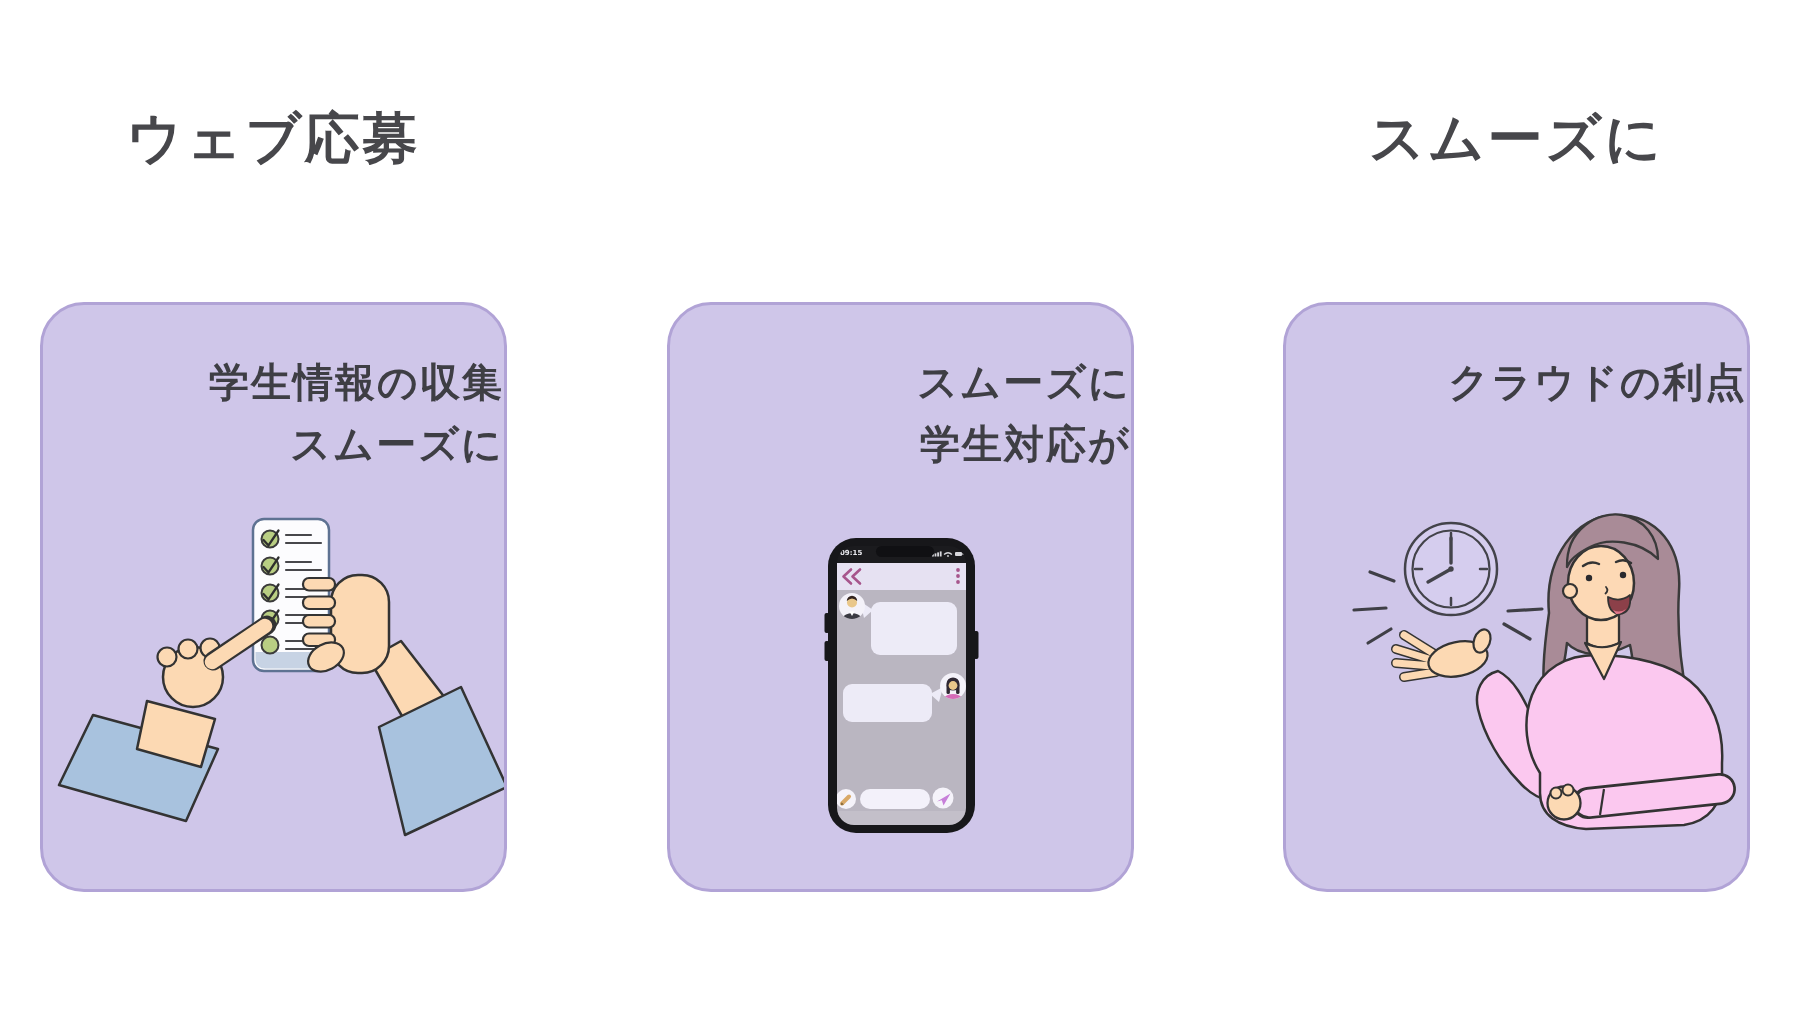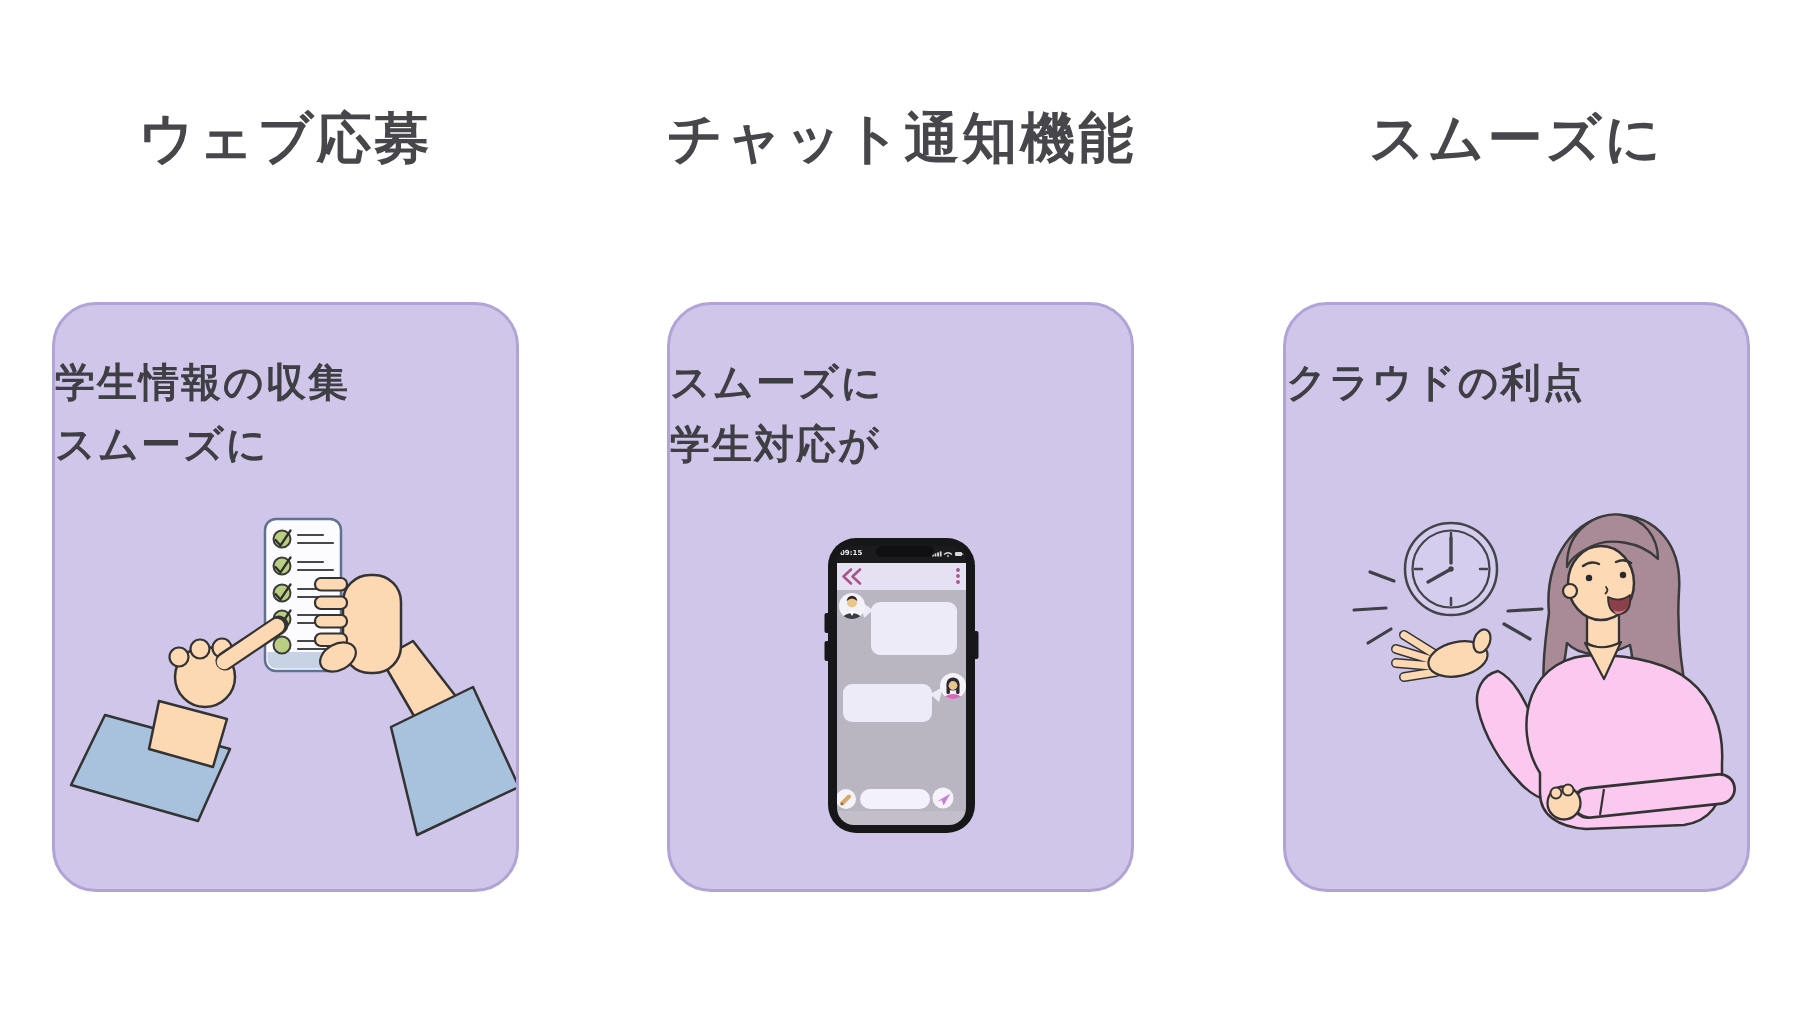--- a/index.html
+++ b/index.html
@@ -1,27 +1,27 @@
 <!DOCTYPE html>
 <html><head>
 <meta charset="utf-8">
 <style>
   * { margin:0; padding:0; box-sizing:border-box; }
   html,body { width:1800px; height:1012px; background:#ffffff; overflow:hidden;
     font-family:"DejaVu Sans","Liberation Sans",sans-serif; }
   .page { position:relative; width:1800px; height:1012px; background:#ffffff; }
   .col { position:absolute; top:0; width:467px; height:1012px; }
-  .col-1 { left:52px; } .col-2 { left:667px; } .col-3 { left:1283px; }
+  .col-1 { left:40px; } .col-2 { left:667px; } .col-3 { left:1283px; }
   .heading { position:absolute; top:102px; left:0; width:100%;
     text-align:center; font-size:55px; font-weight:bold; color:#47474b;
     letter-spacing:3px; white-space:nowrap; }
   .card { position:absolute; top:302px; left:0; width:467px; height:590px;
     background:#cfc6e9; border:3px solid #b1a3d6; border-radius:44px;
     overflow:hidden; }
-  .card-title { margin-top:46px; text-align:left; font-size:40px;
+  .card-title { margin-top:46px; text-align:right; font-size:40px;
     font-weight:bold; color:#3e3e44; letter-spacing:2px; line-height:1.55; }
   .card-title .line { display:block; }
   .illus { position:absolute; left:0; top:158px; width:461px; height:424px; }
   svg { display:block; }
 </style>
 </head>
 <body>
 
 <div class="page">
 
@@ -94,21 +94,20 @@
           <circle cx="145" cy="186" r="9.5" fill="#fcd9b3" stroke="#333333" stroke-width="2.2"></circle>
           <circle cx="167" cy="185" r="9.5" fill="#fcd9b3" stroke="#333333" stroke-width="2.2"></circle>
           <path d="M170,198 L224,162" stroke="#333333" stroke-width="19" stroke-linecap="round"></path>
           <path d="M169,199 L222,163" stroke="#fcd9b3" stroke-width="14.5" stroke-linecap="round"></path>
         </g>
       </svg>
     </div>
   </div>
 
   <div class="col col-2">
-    <div class="heading">チャット通知機能</div>
     <div class="card">
       <div class="card-title">
         <span class="line">スムーズに</span>
         <span class="line">学生対応が</span>
       </div>
       <svg class="illus" viewBox="0 0 461 424" width="461" height="424">
         <defs>
           <clipPath id="screenClip">
               <rect x="167" y="83" width="129" height="279" rx="17"></rect>
             </clipPath>

